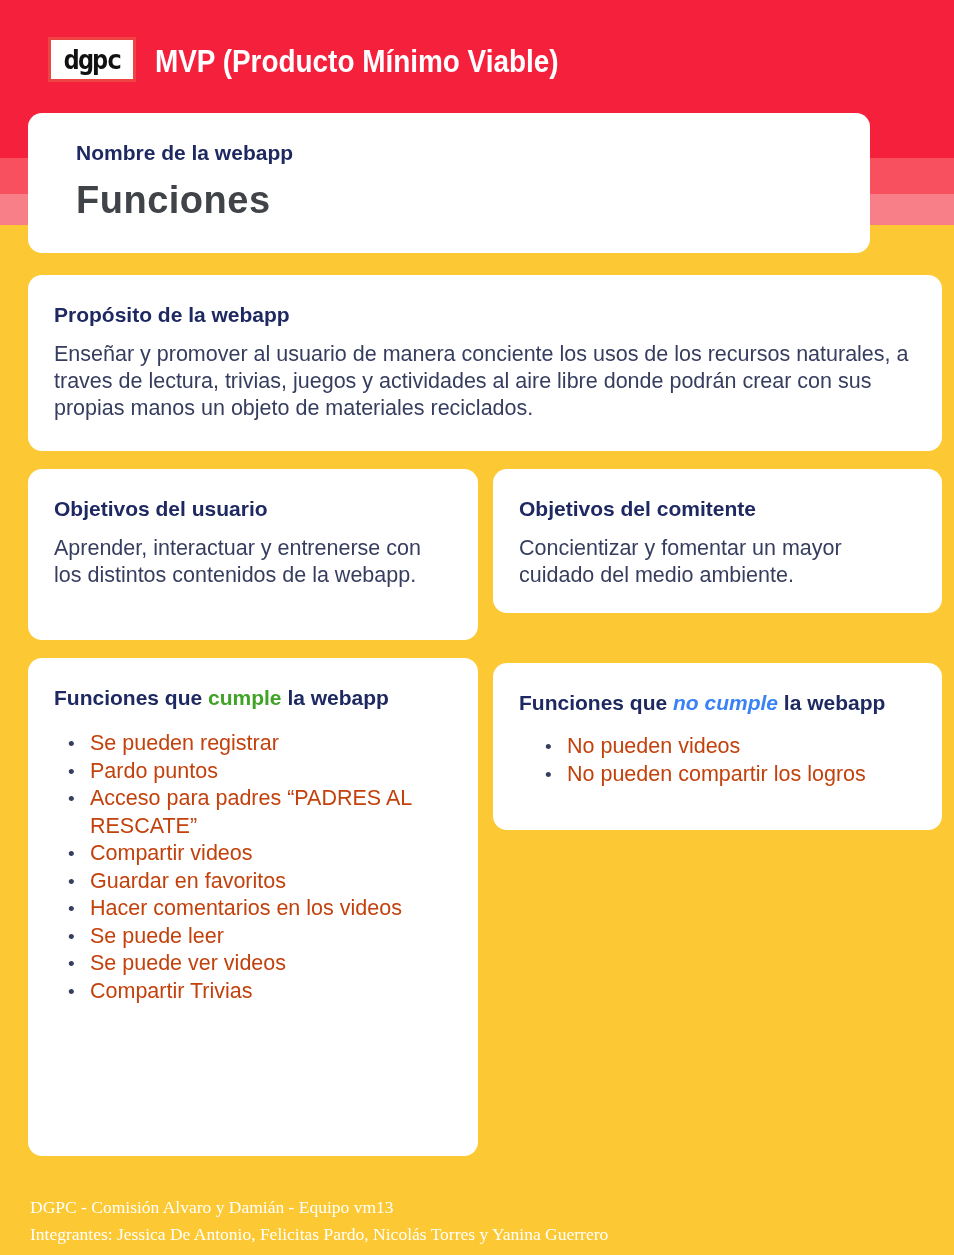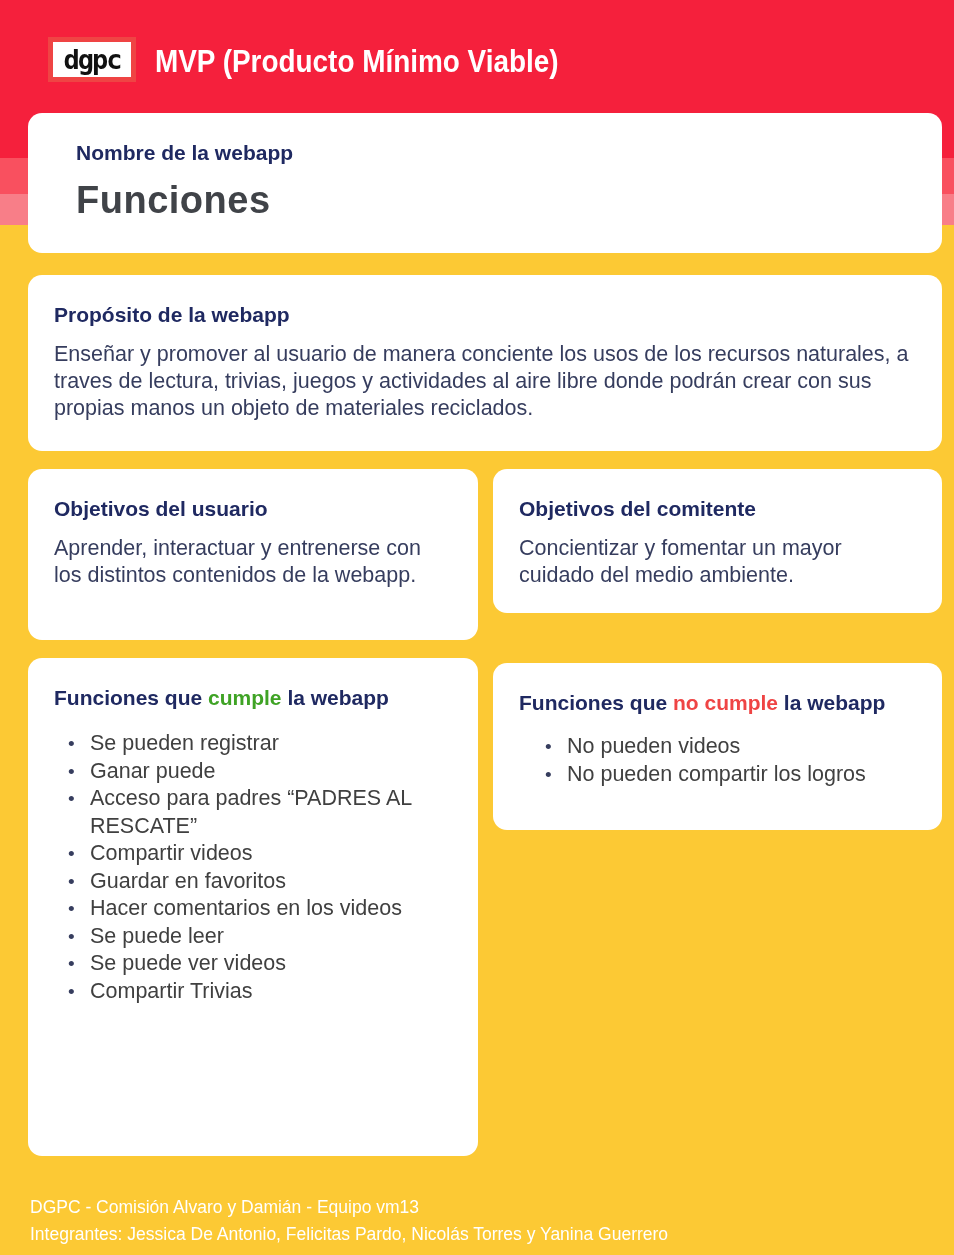--- a/index.html
+++ b/index.html
@@ -16,79 +16,79 @@
   .band { position: absolute; left: 0; width: 954px; }
   .band-red    { top: 0;   height: 158px; background: #F5203C; }
   .band-mid    { top: 158px; height: 36px; background: #F9505F; }
   .band-light  { top: 194px; height: 31px; background: #F87E88; }
 
   .header { position: absolute; top: 0; left: 0; width: 954px; height: 110px; }
   .logo-box {
     position: absolute; left: 48px; top: 37px;
     width: 88px; height: 45px;
     background: #ffffff;
-    border: 5px solid #ef4444;
+    border: 3px solid #ef4444;
     display: flex; align-items: center; justify-content: center;
   }
   .logo-text {
     font-family: "DejaVu Sans Mono", monospace;
     font-weight: bold; font-size: 27px; color: #111111;
     letter-spacing: -2px; line-height: 1;
   }
   .header-title {
     position: absolute; left: 155px; top: 44px;
     color: #ffffff; font-weight: bold; font-size: 31px;
     transform: scaleX(0.9); transform-origin: left center;
     white-space: nowrap;
   }
 
   .card {
     position: absolute;
     background: #ffffff;
     border-radius: 14px;
     padding: 24px 26px;
   }
-  .card-nombre     { left: 28px; top: 113px; width: 914px; height: 140px; padding-left: 48px; }
+  .card-nombre     { left: 28px; top: 113px; width: 842px; height: 140px; padding-left: 48px; }
   .card-proposito  { left: 28px; top: 275px; width: 914px; height: 176px; }
   .card-usuario    { left: 28px; top: 469px; width: 450px; height: 171px; }
   .card-comitente  { left: 493px; top: 469px; width: 449px; height: 144px; }
   .card-cumple     { left: 28px; top: 658px; width: 450px; height: 498px; }
   .card-no-cumple  { left: 493px; top: 663px; width: 449px; height: 167px; }
 
   .card h3 {
     color: #1F2961; font-size: 21px; font-weight: bold;
     margin-top: 4px; margin-bottom: 14px;
     white-space: nowrap;
   }
   .hl-green { color: #3FA325; }
-  .hl-red   { color: #ef4444; }
+  .hl-red   { color: #3b82f6; font-style: italic; }
 
   .app-name {
     color: #404348; font-size: 38px; font-weight: bold;
     margin-top: 12px; letter-spacing: 0.5px;
   }
   .body-text {
     color: #363D5E; font-size: 21.5px; line-height: 27px;
   }
   .bullets { list-style: none; margin-top: 20px; }
   .card-no-cumple .bullets { margin-top: 18px; padding-left: 12px; }
   .bullets li {
     position: relative;
-    color: #404040; font-size: 21.5px; line-height: 27.5px;
+    color: #c2410c; font-size: 21.5px; line-height: 27.5px;
     padding-left: 36px;
   }
   .bullets li::before {
     content: "•";
     position: absolute; left: 14px; top: 0;
     color: #363D5E; font-size: 19px;
   }
 
   .footer {
     position: absolute; left: 30px; top: 1194px;
-    color: #ffffff; font-size: 17.5px; line-height: 27px;
+    color: #ffffff; font-size: 17.5px; line-height: 27px; font-family: Liberation Serif, serif;
   }
 </style>
 </head>
 <body>
 
 <div id="canvas">
 
   <div class="band band-red"></div>
   <div class="band band-mid"></div>
   <div class="band band-light"></div>
@@ -117,21 +117,21 @@
 
   <div class="card card-comitente">
     <h3>Objetivos del comitente</h3>
     <p class="body-text">Concientizar y fomentar un mayor cuidado del medio ambiente.</p>
   </div>
 
   <div class="card card-cumple">
     <h3><span>Funciones que </span><span class="hl-green">cumple</span><span> la webapp</span></h3>
     <ul class="bullets">
       <li>Se pueden registrar</li>
-      <li>Ganar puede</li>
+      <li>Pardo puntos</li>
       <li>Acceso para padres “PADRES AL RESCATE”</li>
       <li>Compartir videos</li>
       <li>Guardar en favoritos</li>
       <li>Hacer comentarios en los videos</li>
       <li>Se puede leer</li>
       <li>Se puede ver videos</li>
       <li>Compartir Trivias</li>
     </ul>
   </div>
 

